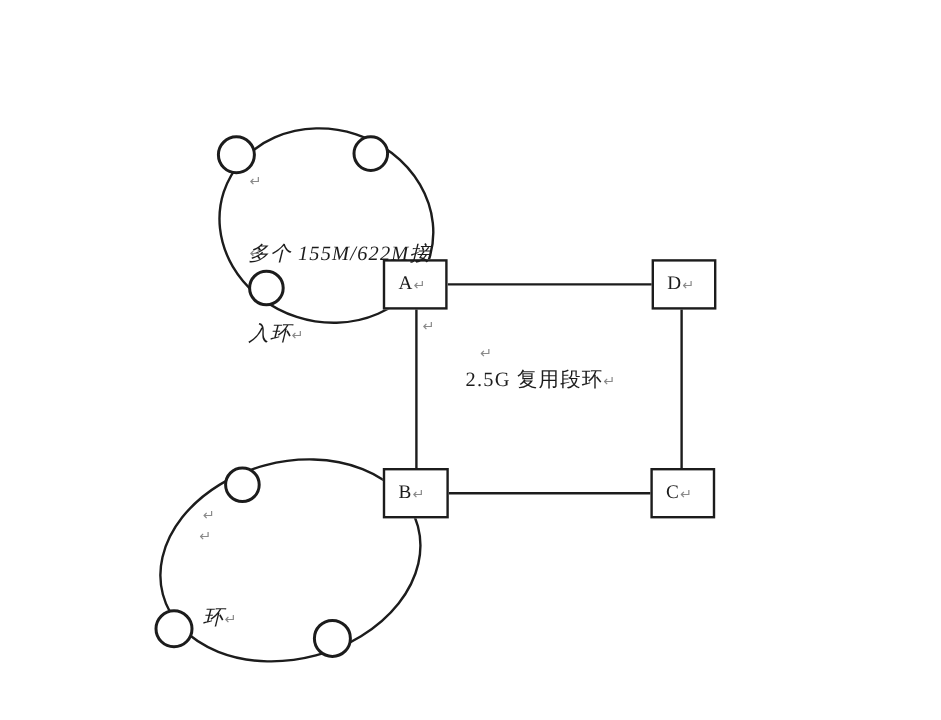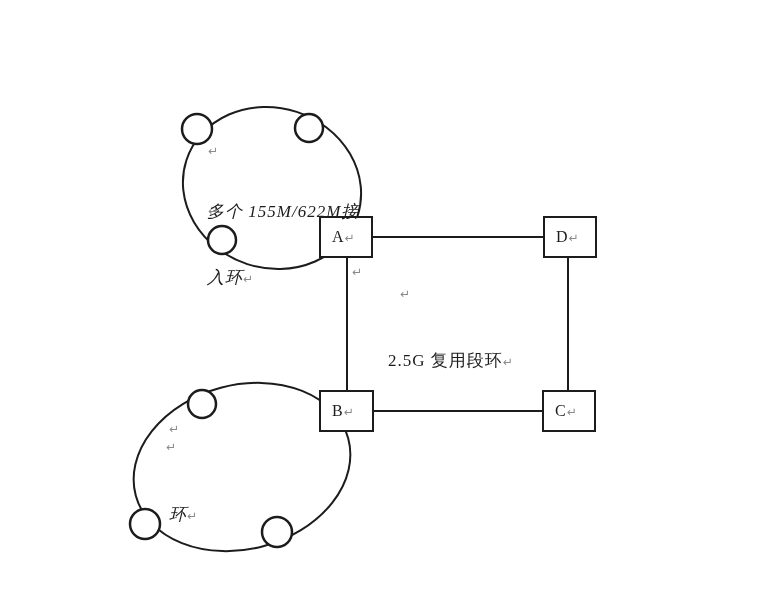--- a/index.html
+++ b/index.html
@@ -53,21 +53,20 @@
     white-space: pre;
     font-style: italic;
   }
   .center-label {
     position: absolute;
     left: 388px; top: 306px;
     font-size: 17px;
     letter-spacing: 1px;
     line-height: 22px;
     white-space: pre;
-    margin-top: 44px;
   }
   .stray-mark { position: absolute; }
 </style>
 </head>
 <body>
 
 <div class="canvas">
 
   <svg class="shape-layer" viewBox="0 0 784 600" xmlns="http://www.w3.org/2000/svg">
 

